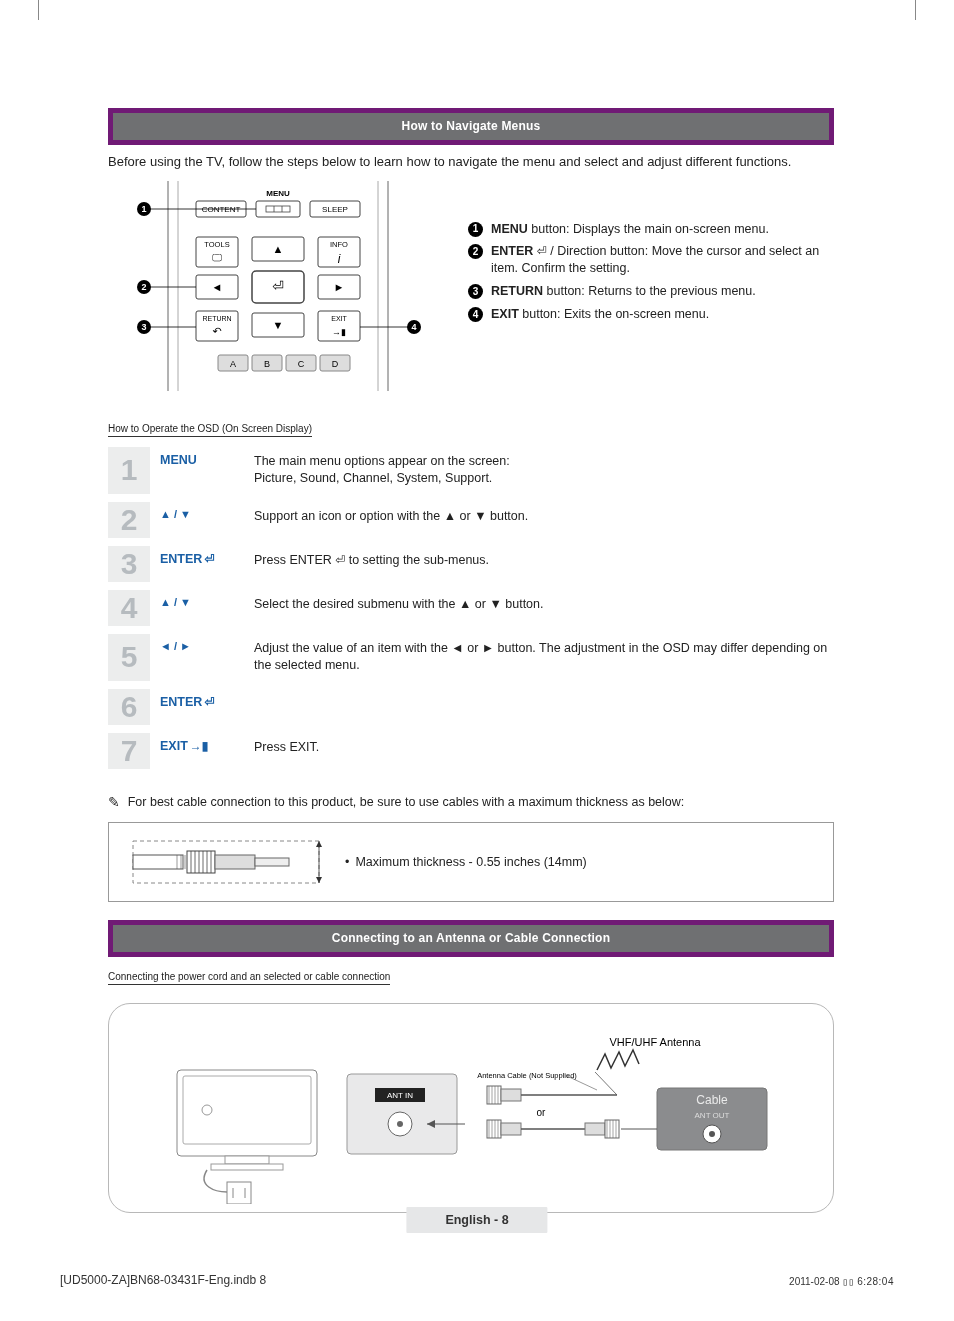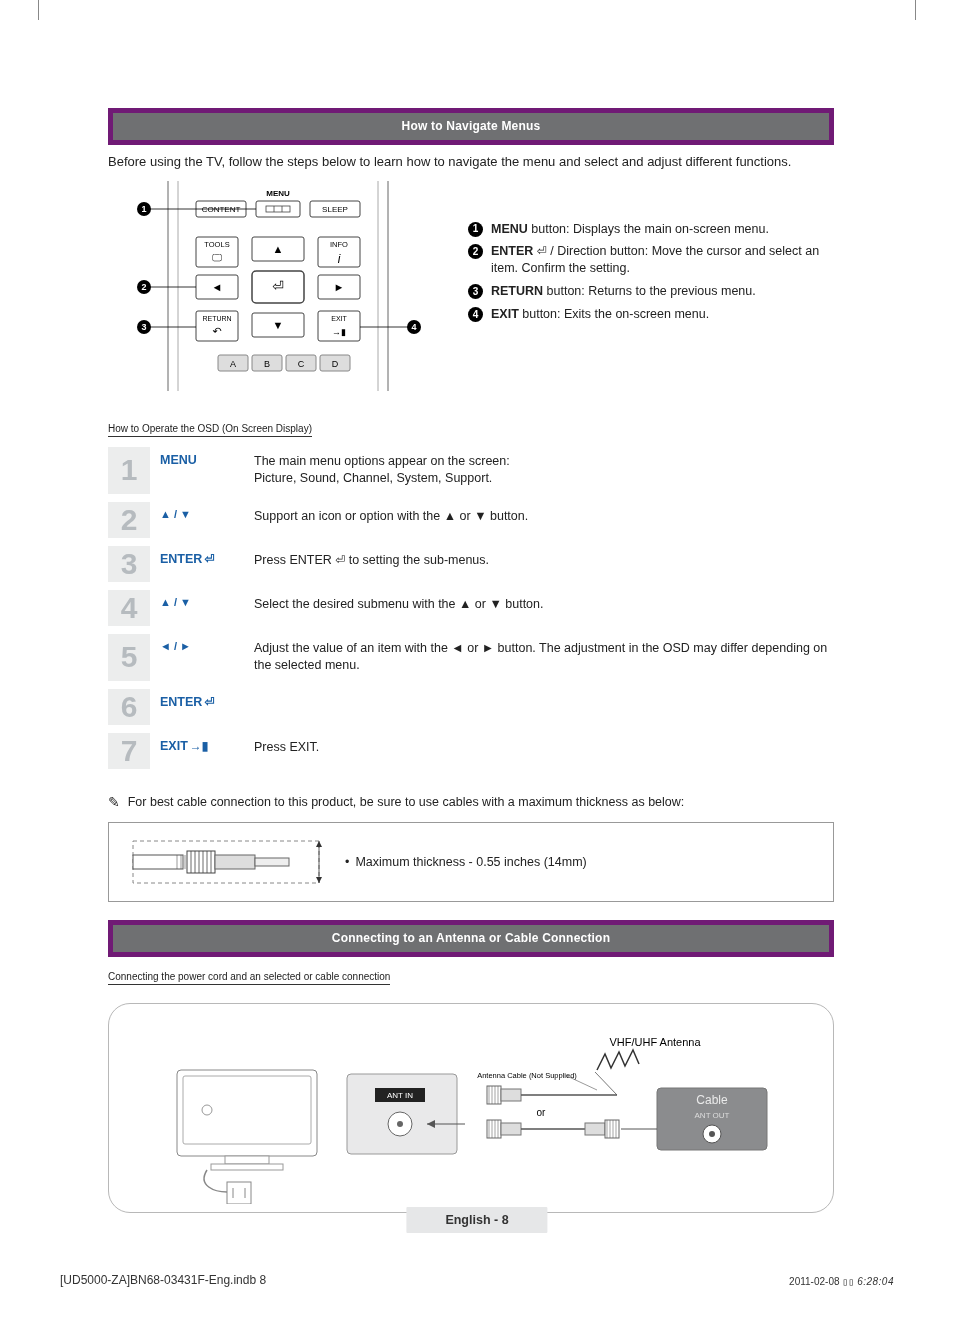--- a/index.html
+++ b/index.html
@@ -80,21 +80,21 @@
   
   .remote-svg text { font-family: Arial, sans-serif; }
 
   .footer-lang {
     position: absolute; left: 50%; transform: translateX(-50%); bottom: 88px;
     background: #e6e7e8; padding: 6px 39px; font-size: 12.5px; font-weight: bold; color: #333;
     border-radius: 1px;
   }
   .footer-left { position: absolute; left: 60px; bottom: 34px; font-size: 12px; color: #333; }
   .footer-right { position: absolute; right: 60px; bottom: 34px; font-size: 10px; color: #333; }
-  .footer-right .time { letter-spacing: 0.5px; font-style: italic; }
+  .footer-right .time { letter-spacing: 0.5px; }
 </style>
 </head>
 <body>
 
 <div class="page">
   <div class="crop-mark cm-tl-v"></div>
   <div class="crop-mark cm-tr-v"></div>
 
   <div class="content">
 

